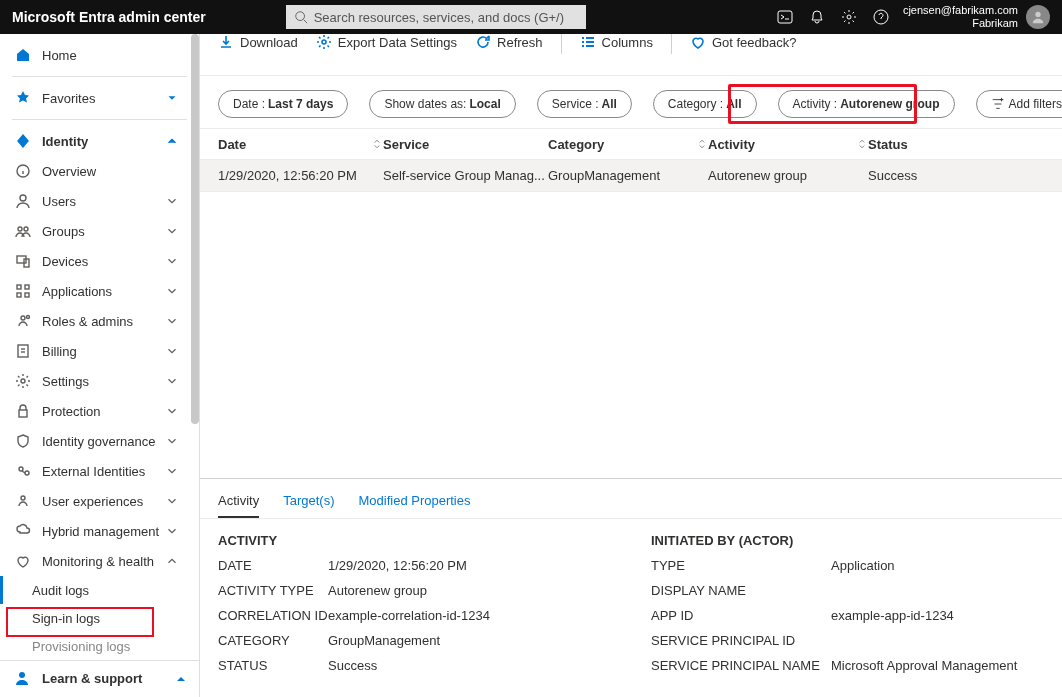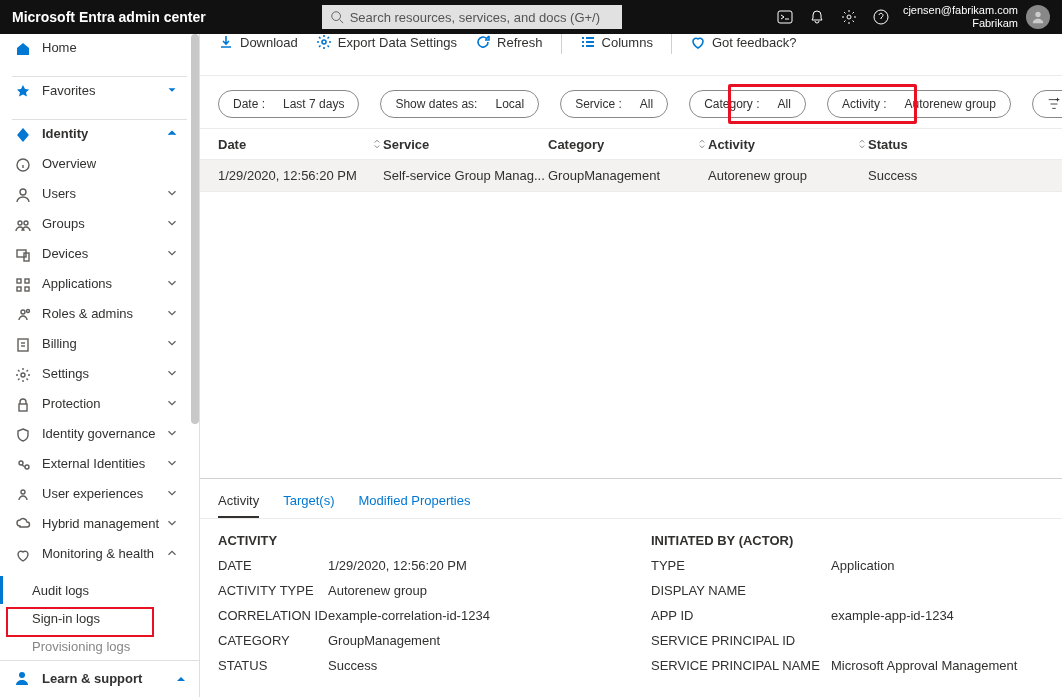--- a/index.html
+++ b/index.html
@@ -1,36 +1,36 @@
 <!DOCTYPE html>
 <html><head>
 <meta charset="utf-8">
 <style>
 * { box-sizing: border-box; margin: 0; padding: 0; font-family: "Segoe UI", -apple-system, sans-serif; }
 body { width: 1062px; height: 697px; overflow: hidden; background: #fff; color: #323130; font-size: 13px; }
 
 
 .topbar { height: 34px; background: #111; color: #fff; display: flex; align-items: center; padding: 0 12px; }
-.topbar-title { font-size: 14px; font-weight: 600; flex: 0 0 auto; margin-right: 116px; }
+.topbar-title { font-size: 14px; font-weight: 600; flex: 0 0 auto; margin-right: 80px; }
 .searchbox { flex: 0 0 300px; height: 24px; background: #e1e1e1; display: flex; align-items: center; padding: 0 8px; color: #555; }
 .searchbox svg { width: 14px; height: 14px; margin-right: 6px; }
 .topbar-spacer { flex: 1; }
 .topbar-icons { display: flex; align-items: center; gap: 16px; margin-right: 14px; }
 .topbar-icons svg { width: 16px; height: 16px; stroke: #fff; fill: none; }
 .topbar-user { text-align: right; font-size: 11px; line-height: 1.2; margin-right: 8px; }
 .avatar { width: 24px; height: 24px; border-radius: 50%; background: #888; display: flex; align-items: center; justify-content: center; }
 .avatar svg { width: 14px; height: 14px; fill: #ccc; }
 
 
 .shell { display: flex; height: calc(697px - 34px); }
 .sidebar { width: 200px; border-right: 1px solid #e1dfdd; overflow-y: auto; padding: 6px 0; position: relative; }
 .sidebar-scrollbar { position: absolute; right: 0; top: 0; width: 8px; height: 390px; background: #c8c8c8; border-radius: 4px; }
 .main { flex: 1; display: flex; flex-direction: column; overflow: hidden; }
 
-.side-item { display: flex; height: 30px; padding: 0 20px 0 14px; cursor: pointer; font-size: 13px; }
+.side-item { display: flex; align-items: center; height: 30px; padding: 0 20px 0 14px; cursor: pointer; font-size: 13px; }
 .side-item .icon { width: 18px; height: 18px; margin-right: 10px; display: flex; align-items: center; justify-content: center; }
 .side-item svg { width: 16px; height: 16px; stroke: #605e5c; fill: none; stroke-width: 1.4; }
 .side-item.top svg { stroke: #0078d4; }
 .side-item.top.home svg { fill: #0078d4; stroke: none; }
 .side-item.top.fav svg { fill: #0078d4; stroke: none; }
 .side-item.top.identity svg { fill: #0078d4; stroke: #0078d4; }
 .side-item .label { flex: 1; white-space: nowrap; overflow: hidden; text-overflow: ellipsis; }
 .side-item .chev { width: 14px; height: 14px; stroke: #605e5c; fill: none; }
 .side-sub { padding-left: 32px; height: 28px; display: flex; align-items: center; font-size: 13px; cursor: pointer; }
 .side-sub.active { border-left: 3px solid #0078d4; padding-left: 29px; font-weight: 400; }
@@ -44,21 +44,21 @@
 .cmdbar { height: 42px; display: flex; align-items: flex-start; padding: 0 18px; gap: 18px; border-bottom: 1px solid #edebe9; }
 .cmd { display: flex; align-items: center; gap: 6px; cursor: pointer; font-size: 13px; color: #323130; }
 .cmd svg { width: 16px; height: 16px; stroke: #0078d4; fill: none; stroke-width: 1.6; }
 .cmd.columns svg { stroke: none; fill: #0078d4; }
 .cmd-sep { width: 1px; height: 20px; background: #d2d0ce; }
 
 
 .filters { display: flex; align-items: flex-end; gap: 21px; padding: 14px 18px 10px; position: relative; }
 .pill { height: 28px; border: 1px solid #8a8886; border-radius: 14px; padding: 0 14px; display: flex; align-items: center; font-size: 12px; cursor: pointer; white-space: nowrap; }
 .pill .lbl { color: #323130; }
-.pill .val { font-weight: 400; margin-left: 18px; }
+.pill .val { font-weight: 700; margin-left: 3px; }
 .pill.addf svg { width: 14px; height: 14px; stroke: #323130; fill: none; margin-right: 4px; }
 .redbox-filter { position: absolute; border: 3px solid #e81123; pointer-events: none; border-radius: 2px; }
 
 
 .tablewrap { flex: 1; overflow: auto; }
 .thead, .trow { display: flex; align-items: center; height: 32px; padding: 0 18px; }
 .thead { font-weight: 600; border-top: 1px solid #edebe9; border-bottom: 1px solid #edebe9; }
 .col-date { width: 165px; display: flex; align-items: center; gap: 6px; }
 .col-service { width: 165px; }
 .col-category { width: 160px; display: flex; align-items: center; gap: 6px; }

